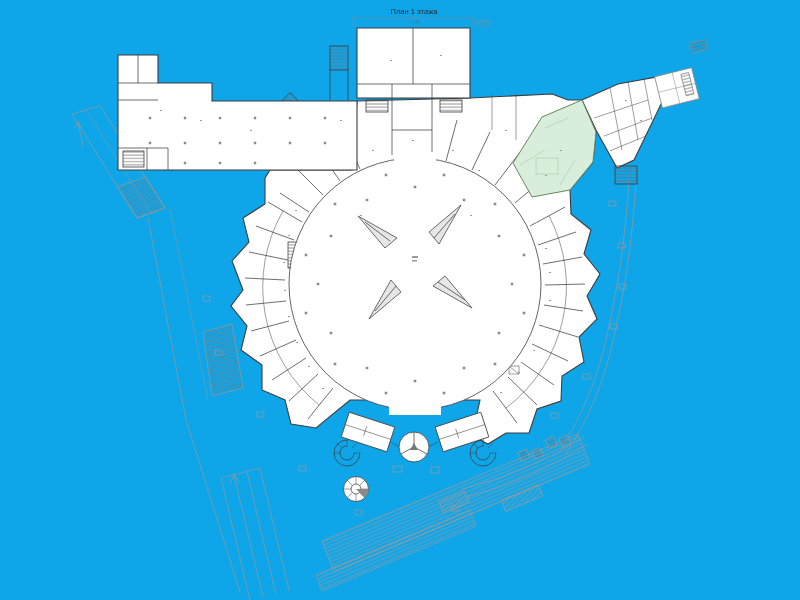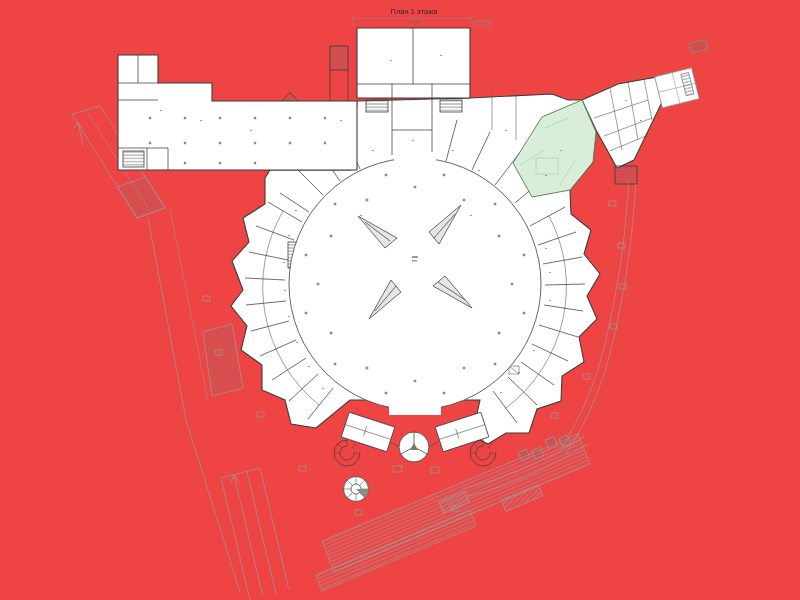--- a/index.html
+++ b/index.html
@@ -1,16 +1,16 @@
 <!DOCTYPE html>
 <html><head>
 <meta charset="utf-8">
 <style>
   html,body{margin:0;padding:0;background:#fff;}
-  .stage{position:relative;width:800px;height:600px;background:#ef4444;overflow:hidden;}
+  .stage{position:relative;width:800px;height:600px;background:#0ea5e9;overflow:hidden;}
   svg{display:block;}
   text{font-family:"Liberation Sans",sans-serif;}
   .t-title{font-size:7.5px;fill:#2e2e2e;text-anchor:middle;}
   .t-sub{font-size:4px;fill:#6a6a6a;text-anchor:middle;}
   .ext{stroke-width:1.1;}
   .mid{stroke-width:.75;}
   .thin{stroke-width:.5;}
 </style>
 </head>
 <body>

